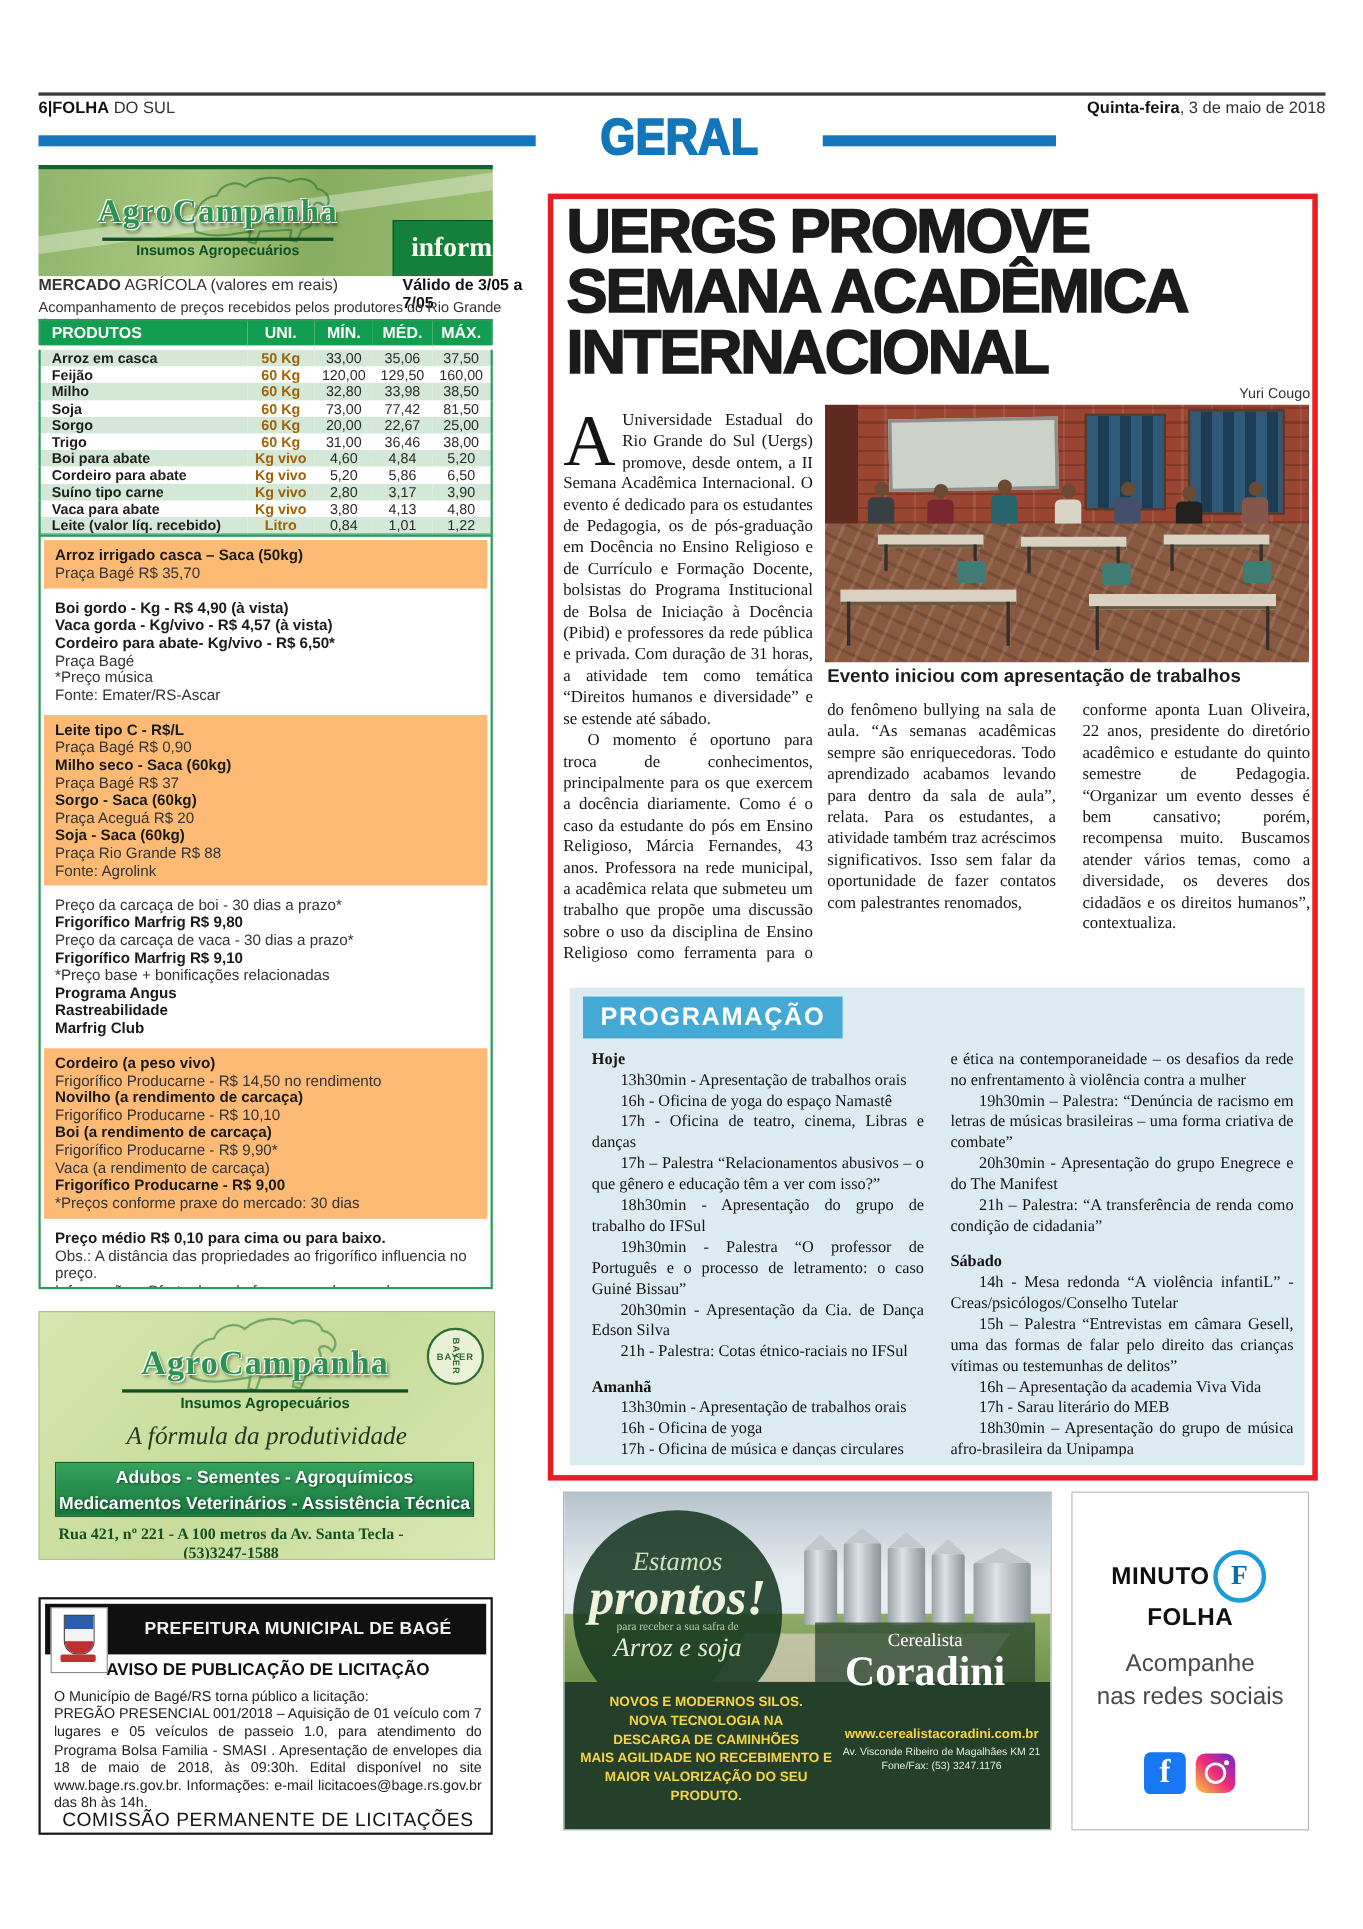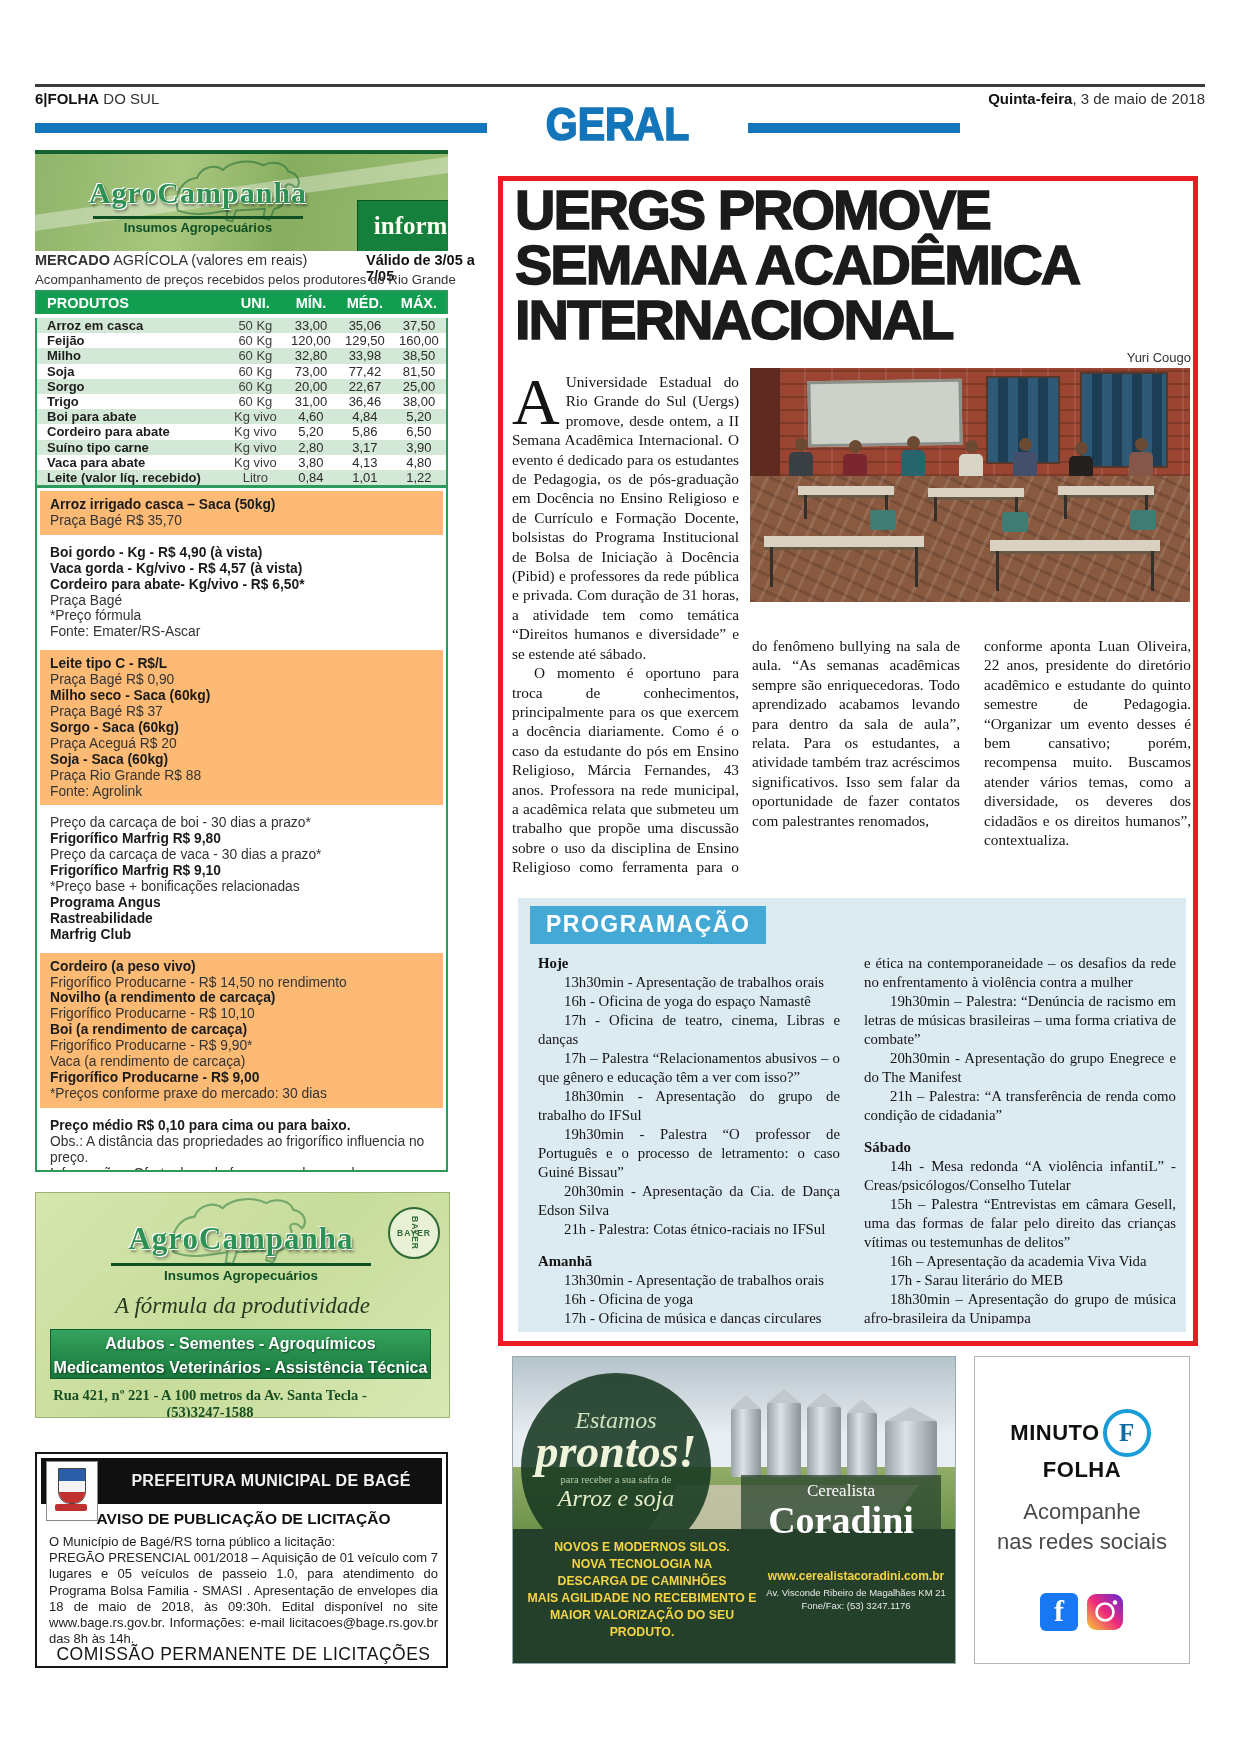--- a/index.html
+++ b/index.html
@@ -33,21 +33,21 @@
   
   .mleft{left:35px;top:252px;font-size:14.5px;color:#333;}
   .mvalid{left:366px;top:252px;font-size:14.5px;font-weight:bold;color:#111;width:140px;}
   .acomp{left:35px;top:272px;font-size:13.2px;color:#333;width:430px;}
   table.mkt{left:35px;top:290px;width:413px;border-collapse:collapse;background:#fff;
             border:2px solid #2a9a5d;font-size:13px;}
   table.mkt th{background:#129e50;color:#fff;font-size:14.5px;padding:3px 4px;text-align:center;border-bottom:4px solid #fff;}
   table.mkt th:first-child{text-align:left;padding-left:10px;}
   table.mkt td{padding:0 4px;line-height:15.2px;text-align:center;color:#2b2b2b;margin-left:42px;}
   table.mkt td.prod{text-align:left;font-weight:bold;padding-left:10px;color:#1d1d1d;}
-  table.mkt td.uni{font-weight:normal;color:#404040;}
+  table.mkt td.uni{font-weight:bold;color:#a16207;}
   table.mkt tr.tint{background:#d3e8d6;}
   .msecs{left:35px;top:486px;width:413px;height:686px;border:2px solid #2a9a5d;background:#fff;
          box-sizing:border-box;padding:3px;overflow:hidden;}
   .msec{margin:0 0 4px;padding:6px 10px;}
   .msec.tint{background:#fdba74;}
   .msec p{margin:0;font-size:13.8px;line-height:15.9px;color:#333;}
   .msec p.b{font-weight:bold;color:#1a1a1a;}
   
   .ad2{left:35px;top:1192px;width:413px;height:224px;border:1px solid #9cb470;
        background:linear-gradient(135deg,#d6e6ae,#c7dc9b 50%,#d9e8b4);overflow:hidden;}
@@ -289,21 +289,21 @@
   <div class="abs msecs" id="msecs">
       <div class="msec tint">
         <p class="b">Arroz irrigado casca – Saca (50kg)</p>
         <p>Praça Bagé R$ 35,70</p>
       </div>
       <div class="msec">
         <p class="b">Boi gordo - Kg - R$ 4,90 (à vista)</p>
         <p class="b">Vaca gorda - Kg/vivo - R$ 4,57 (à vista)</p>
         <p class="b">Cordeiro para abate- Kg/vivo - R$ 6,50*</p>
         <p>Praça Bagé</p>
-        <p>*Preço fórmula</p>
+        <p>*Preço música</p>
         <p>Fonte: Emater/RS-Ascar</p>
       </div>
       <div class="msec tint">
         <p class="b">Leite tipo C - R$/L</p>
         <p>Praça Bagé R$ 0,90</p>
         <p class="b">Milho seco - Saca (60kg)</p>
         <p>Praça Bagé R$ 37</p>
         <p class="b">Sorgo - Saca (60kg)</p>
         <p>Praça Aceguá R$ 20</p>
         <p class="b">Soja - Saca (60kg)</p>
@@ -388,20 +388,21 @@
     <div class="abs ph-floor"></div>
     <div class="desk d1" style="left:48px;top:118px;width:96px"></div>
     <div class="desk d1" style="left:178px;top:120px;width:96px"></div>
     <div class="desk d1" style="left:308px;top:118px;width:96px"></div>
     <div class="chair" style="left:120px;top:142px"></div>
     <div class="chair" style="left:252px;top:144px"></div>
     <div class="chair" style="left:380px;top:142px"></div>
     <div class="desk d2" style="left:14px;top:168px;width:160px"></div>
     <div class="desk d2" style="left:240px;top:172px;width:170px"></div>
   </div>
+  <div class="abs caption">Evento iniciou com apresentação de trabalhos</div>
 
   <div class="abs serifcol col2">
     <p>do fenômeno bullying na sala de aula. “As semanas acadêmicas sempre são enriquecedoras. Todo aprendizado acabamos levando para dentro da sala de aula”, relata. Para os estudantes, a atividade também traz acréscimos significativos. Isso sem falar da oportunidade de fazer contatos com palestrantes renomados,</p>
   </div>
   <div class="abs serifcol col3">
     <p>conforme aponta Luan Oliveira, 22 anos, presidente do diretório acadêmico e estudante do quinto semestre de Pedagogia. “Organizar um evento desses é bem cansativo; porém, recompensa muito. Buscamos atender vários temas, como a diversidade, os deveres dos cidadãos e os direitos humanos”, contextualiza.</p>
   </div>
 
   <div class="abs progbox"></div>
   <div class="abs proglabel">PROGRAMAÇÃO</div>

